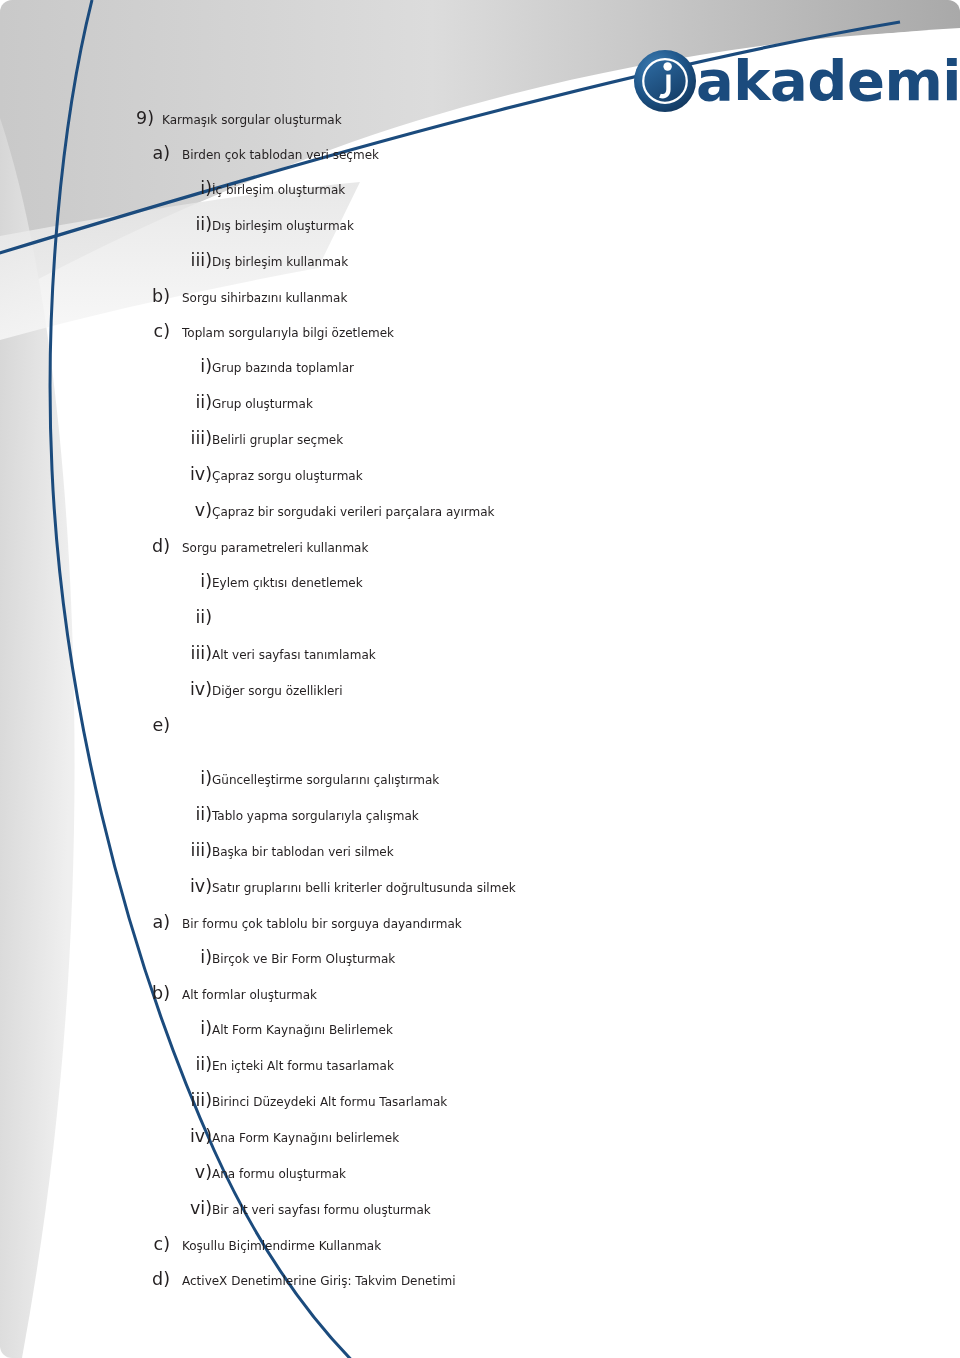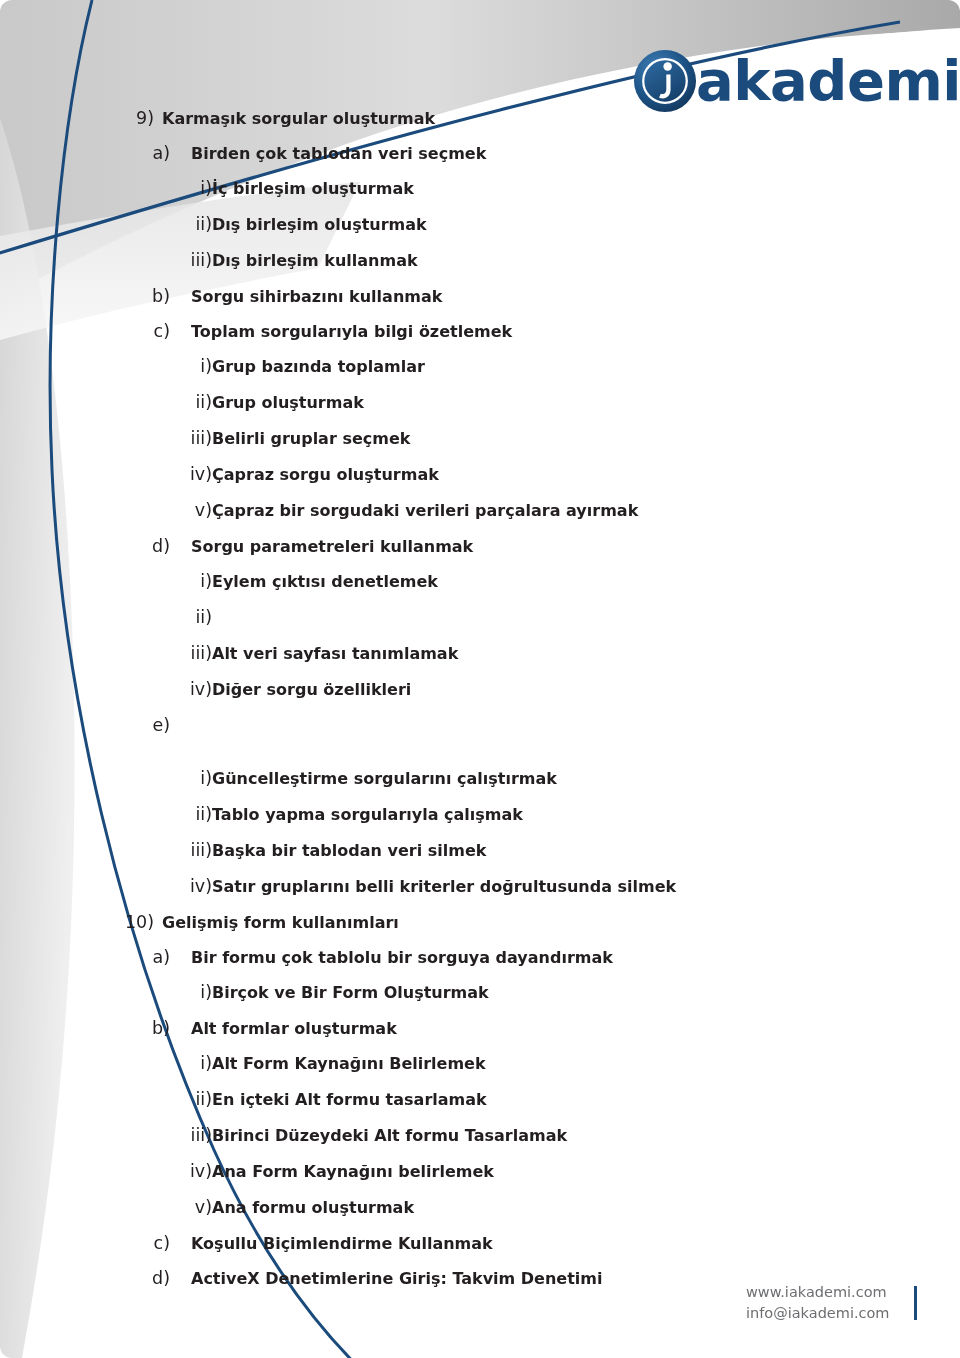--- a/index.html
+++ b/index.html
@@ -73,33 +73,32 @@
   }
 
   .marker {
     flex: 0 0 auto;
     text-align: right;
     font-size: 17.5px;
   }
 
   .label {
     flex: 0 1 auto;
-    font-size: 16px;
-    font-weight: bold;
+    font-size: 12px;
   }
 
   
   .lv1 { height: 35px; }
   .lv1 .marker { width: 54px; margin-left: 100px; }
   .lv1 .label  { margin-left: 8px; }
 
   
   .lv2 { height: 35px; }
   .lv2 .marker { width: 26px; margin-left: 144px; }
-  .lv2 .label  { margin-left: 21px; }
+  .lv2 .label  { margin-left: 12px; }
 
   
   .lv3 { height: 36px; }
   .lv3 .marker { width: 42px; margin-left: 170px; }
   .lv3 .label  { }
 
   .row.gap-before { margin-top: 18px; }
 
   
   .footer {
@@ -262,24 +261,20 @@
         <span class="label">Tablo yapma sorgularıyla çalışmak</span>
       </div>
       <div class="row lv3">
         <span class="marker">iii)</span>
         <span class="label">Başka bir tablodan veri silmek</span>
       </div>
       <div class="row lv3">
         <span class="marker">iv)</span>
         <span class="label">Satır gruplarını belli kriterler doğrultusunda silmek</span>
       </div>
-      <div class="row lv1">
-        <span class="marker">10)</span>
-        <span class="label">Gelişmiş form kullanımları</span>
-      </div>
       <div class="row lv2">
         <span class="marker">a)</span>
         <span class="label">Bir formu çok tablolu bir sorguya dayandırmak</span>
       </div>
       <div class="row lv3">
         <span class="marker">i)</span>
         <span class="label">Birçok ve Bir Form Oluşturmak</span>
       </div>
       <div class="row lv2">
         <span class="marker">b)</span>
@@ -298,31 +293,28 @@
         <span class="label">Birinci Düzeydeki Alt formu Tasarlamak</span>
       </div>
       <div class="row lv3">
         <span class="marker">iv)</span>
         <span class="label">Ana Form Kaynağını belirlemek</span>
       </div>
       <div class="row lv3">
         <span class="marker">v)</span>
         <span class="label">Ana formu oluşturmak</span>
       </div>
+      <div class="row lv3">
+        <span class="marker">vi)</span>
+        <span class="label">Bir alt veri sayfası formu oluşturmak</span>
+      </div>
       <div class="row lv2">
         <span class="marker">c)</span>
         <span class="label">Koşullu Biçimlendirme Kullanmak</span>
       </div>
       <div class="row lv2">
         <span class="marker">d)</span>
         <span class="label">ActiveX Denetimlerine Giriş: Takvim Denetimi</span>
       </div>
     </div>
 
-  <div class="footer">
-    <div class="footer-lines">
-      <div>www.iakademi.com</div>
-      <div>info@iakademi.com</div>
-    </div>
-    <div class="footer-bar"></div>
-  </div>
 
 </div>
 
 </body></html>

